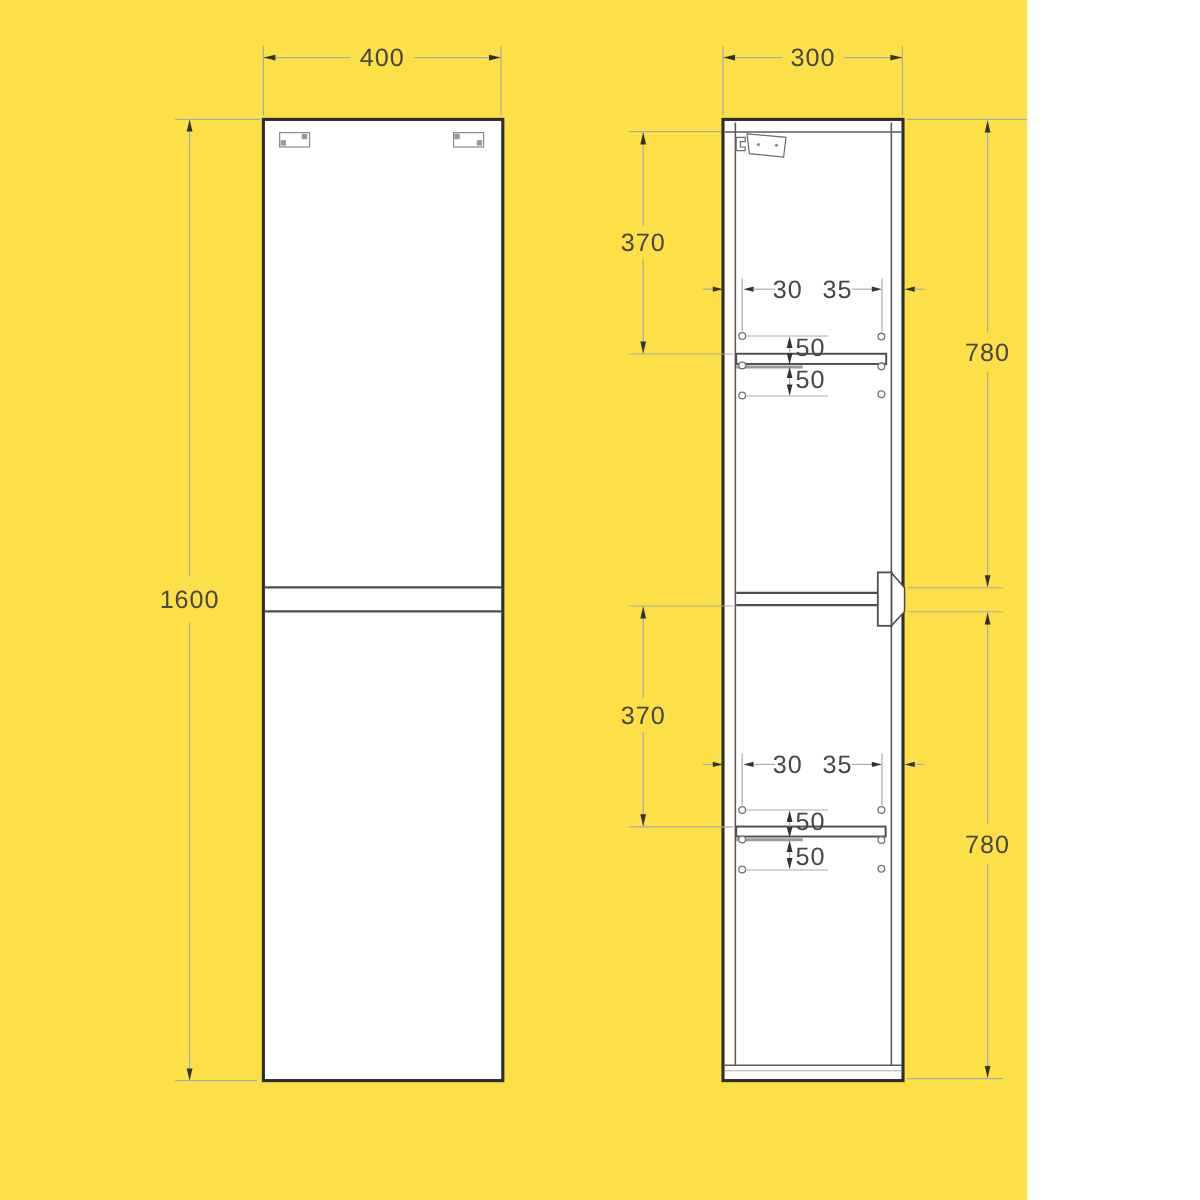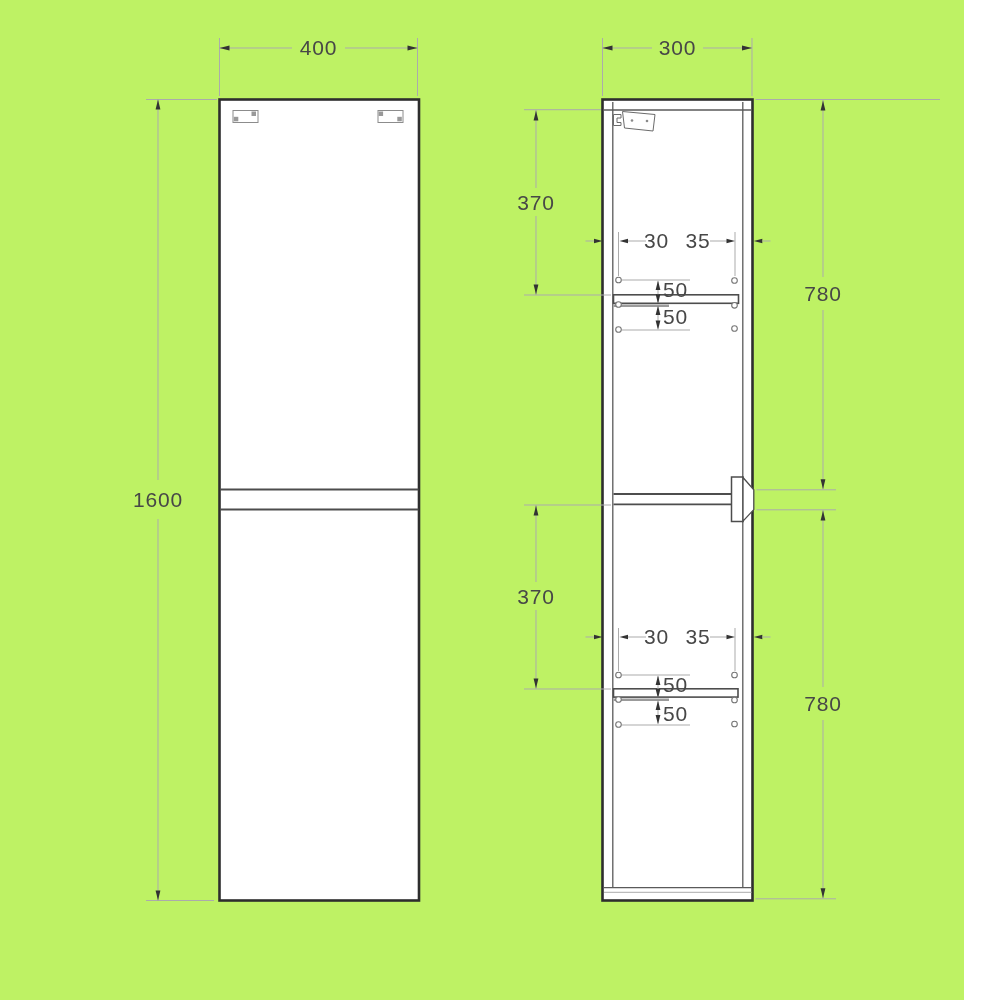--- a/index.html
+++ b/index.html
@@ -1,16 +1,16 @@
 <!DOCTYPE html>
 <html><head>
 <meta charset="utf-8">
 <style>
   html,body{margin:0;padding:0;background:#fff;}
-  .canvas{position:relative;width:964px;height:1000px;background:#bef264;overflow:hidden;}
+  .canvas{position:relative;width:856px;height:1000px;background:#fde047;overflow:hidden;}
   svg{position:absolute;left:0;top:0;}
   svg text{
     font-family:"Liberation Sans", sans-serif;
     font-size:21px;
     letter-spacing:0.8px;
     fill:#474747;
   }
   .objline{stroke:#2e2e2e;stroke-width:2.6;fill:#ffffff;}
   .thinline{stroke:#5a5a5a;stroke-width:1.3;fill:none;}
   .midline{stroke:#4d4d4d;stroke-width:1.8;fill:none;}

